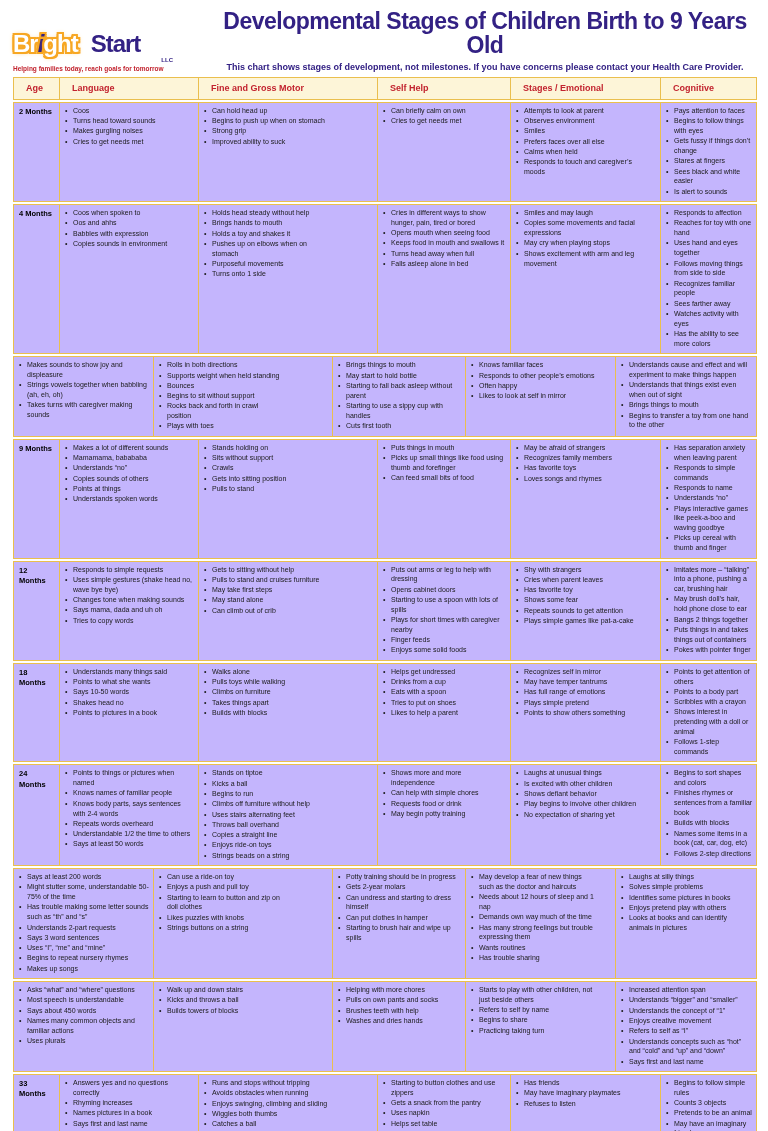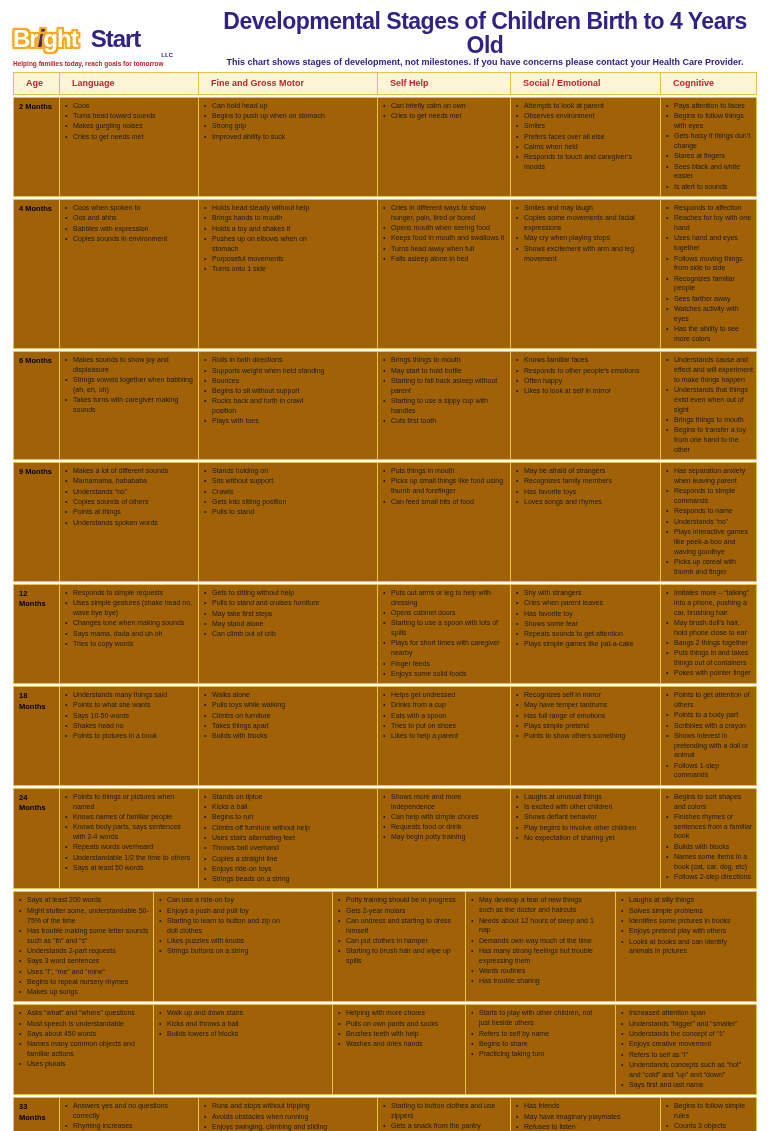--- a/index.html
+++ b/index.html
@@ -26,25 +26,25 @@
                 -2px 2px 0 var(--orange),2px 2px 0 var(--orange),
                 -2px 0 0 var(--orange),2px 0 0 var(--orange),
                 0 -2px 0 var(--orange),0 2px 0 var(--orange),0 0 5px var(--orange);
   }
   .logo-bright .logo-i{color:var(--purple);font-style:italic;}
   .logo-start{font-weight:bold;font-size:24px;letter-spacing:-1px;color:var(--purple);margin-left:13px;}
   .logo-llc{font-size:6px;font-weight:bold;color:var(--purple);text-align:right;width:160px;margin-top:1px;}
   .logo-tagline{font-size:6.5px;font-weight:bold;color:var(--red);margin-top:2px;white-space:nowrap;}
   .title-block{flex:1;text-align:center;padding-top:5px;}
   .title{font-size:23px;font-weight:bold;color:var(--purple);letter-spacing:-0.5px;line-height:1.05;}
-  .subtitle{font-size:9px;font-weight:bold;color:var(--purple);}
+  .subtitle{font-size:9px;font-weight:bold;color:var(--purple);margin-top:5px;}
 
   
   .table{width:744px;}
-  .trow{display:flex;border:1px solid var(--gold);margin-bottom:2px;background:#a16207;align-items:stretch;}
+  .trow{display:flex;border:1px solid var(--gold);margin-bottom:2px;background:#c4b5fd;align-items:stretch;}
   .trow.head{background:var(--cream);}
   .cell{padding:3px 3px 4px 3px;font-size:7px;line-height:1.4;color:var(--ink);}
   .cell + .cell{border-left:1px solid var(--gold);}
   .w-age{width:45px;flex:0 0 auto;}
   .w-lang{width:139px;flex:0 0 auto;}
   .w-motor{width:133px;flex:0 0 auto;}
   .w-self{width:133px;flex:0 0 auto;margin-left:46px;}
   .w-social{width:134px;flex:0 0 auto;}
   .w-cog{flex:1;margin-left:16px;}
   .head .cell{font-size:9px;font-weight:bold;color:var(--red);padding:4px 3px 4px 12px;}
@@ -63,32 +63,32 @@
   <div class="header">
     <div class="logo">
       <div class="logo-line">
         <span class="logo-bright"><span>Br</span><span class="logo-i">i</span><span>ght</span></span>
         <span class="logo-start">Start</span>
       </div>
       <div class="logo-llc">LLC</div>
       <div class="logo-tagline">Helping families today, reach goals for tomorrow</div>
     </div>
     <div class="title-block">
-      <div class="title">Developmental Stages of Children Birth to 4 Years Old</div>
+      <div class="title">Developmental Stages of Children Birth to 9 Years Old</div>
       <div class="subtitle">This chart shows stages of development, not milestones. If you have concerns please contact your Health Care Provider.</div>
     </div>
   </div>
 
   <div class="table">
     <div class="trow head">
       <div class="cell w-age">Age</div>
       <div class="cell w-lang">Language</div>
       <div class="cell w-motor">Fine and Gross Motor</div>
       <div class="cell w-self">Self Help</div>
-      <div class="cell w-social">Social / Emotional</div>
+      <div class="cell w-social">Stages / Emotional</div>
       <div class="cell w-cog">Cognitive</div>
     </div>
     <div>
   <div class="trow">
     <div class="cell w-age age">2 Months</div>
     <div class="cell w-lang">
             <div class="bullet">Coos</div>
             <div class="bullet">Turns head toward sounds</div>
             <div class="bullet">Makes gurgling noises</div>
             <div class="bullet">Cries to get needs met</div>
@@ -156,21 +156,20 @@
             <div class="bullet">Uses hand and eyes together</div>
             <div class="bullet">Follows moving things from side to side</div>
             <div class="bullet">Recognizes familiar people</div>
             <div class="bullet">Sees farther away</div>
             <div class="bullet">Watches activity with eyes</div>
             <div class="bullet">Has the ability to see more colors</div>
           </div>
   </div>
 
   <div class="trow">
-    <div class="cell w-age age">6 Months</div>
     <div class="cell w-lang">
             <div class="bullet">Makes sounds to show joy and displeasure</div>
             <div class="bullet">Strings vowels together when babbling (ah, eh, oh)</div>
             <div class="bullet">Takes turns with caregiver making sounds</div>
           </div>
     <div class="cell w-motor">
             <div class="bullet">Rolls in both directions</div>
             <div class="bullet">Supports weight when held standing</div>
             <div class="bullet">Bounces</div>
             <div class="bullet">Begins to sit without support</div>

